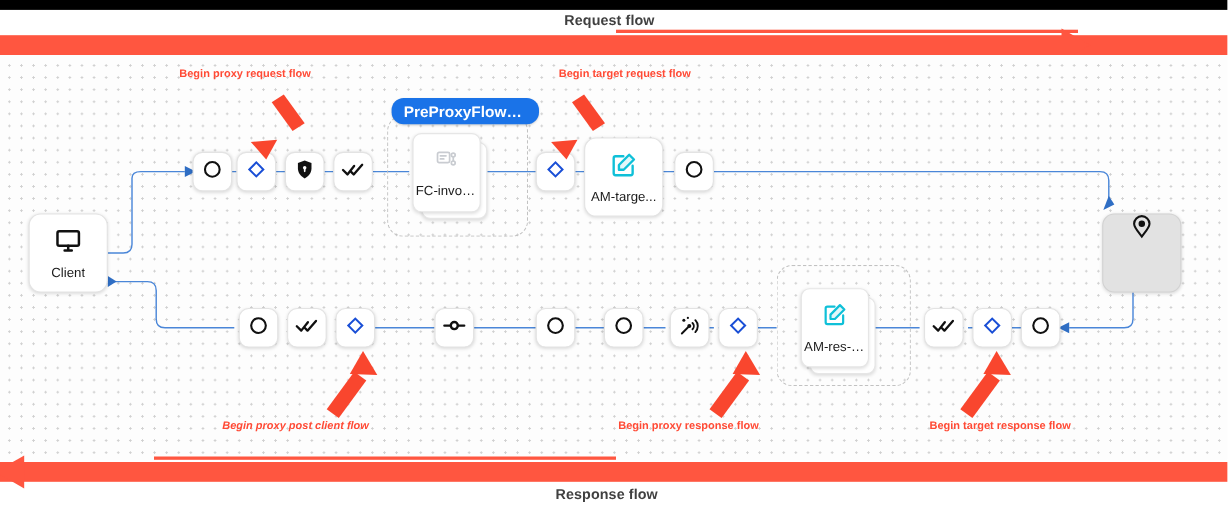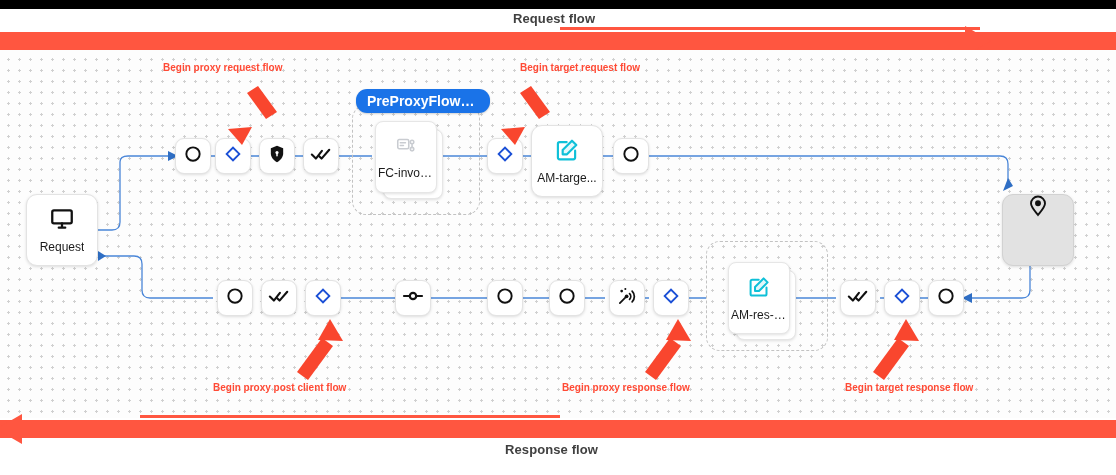--- a/index.html
+++ b/index.html
@@ -116,21 +116,21 @@
 
   <div class="group" style="left:706px;top:191px;width:122px;height:110px;"></div>
 
   <div class="node lg" style="left:26px;top:144px;">
     <span>
       <svg width="26" height="26" viewBox="0 0 24 24" fill="none" stroke="#111" stroke-width="2.1">
         <rect x="3" y="4" width="18" height="12" rx="1.5"></rect>
         <path d="M9 20h6M12 16v4" stroke-linecap="round"></path>
       </svg>
     </span>
-    <span class="nlabel">Request</span>
+    <span class="nlabel">Client</span>
   </div>
 
   <div class="node lg grey" style="left:1002px;top:144px;">
     <span>
       <svg width="24" height="24" viewBox="0 0 24 24" fill="none" stroke="#111" stroke-width="1.9">
         <path d="M12 21c4-5 7-8.2 7-11.5A7 7 0 0 0 5 9.5C5 12.8 8 16 12 21z"></path>
         <circle cx="12" cy="9.3" r="2" fill="#111"></circle>
       </svg>
     </span>
     <span class="nlabel">Target</span>
@@ -331,22 +331,22 @@
     </g>
 
     <g>
       <path d="M873 372 L898 338 L909 346 L884 380 Z"></path>
       <path d="M906 319 L919 341 L894 340 Z"></path>
     </g>
   </g>
 </svg>
 
 <div class="anno-label" style="left:163px;top:62px;">Begin proxy request flow</div>
-<div class="anno-label" style="left:520px;top:62px;text-align:right;">Begin target request flow</div>
-<div class="anno-label" style="left:213px;top:382px;">Begin proxy post client flow</div>
+<div class="anno-label" style="left:508px;top:62px;text-align:right;">Begin target request flow</div>
+<div class="anno-label" style="left:202px;top:382px;font-style:italic;">Begin proxy post client flow</div>
 <div class="anno-label" style="left:562px;top:382px;">Begin proxy response flow</div>
 <div class="anno-label" style="left:845px;top:382px;text-align:center;">Begin target response flow</div>
 
 <div class="banner res">
   <div class="banner-line"></div>
   <div class="banner-arrow"></div>
 </div>
 <div class="flow-caption cap-response">Response flow</div>
 
 </body></html>

